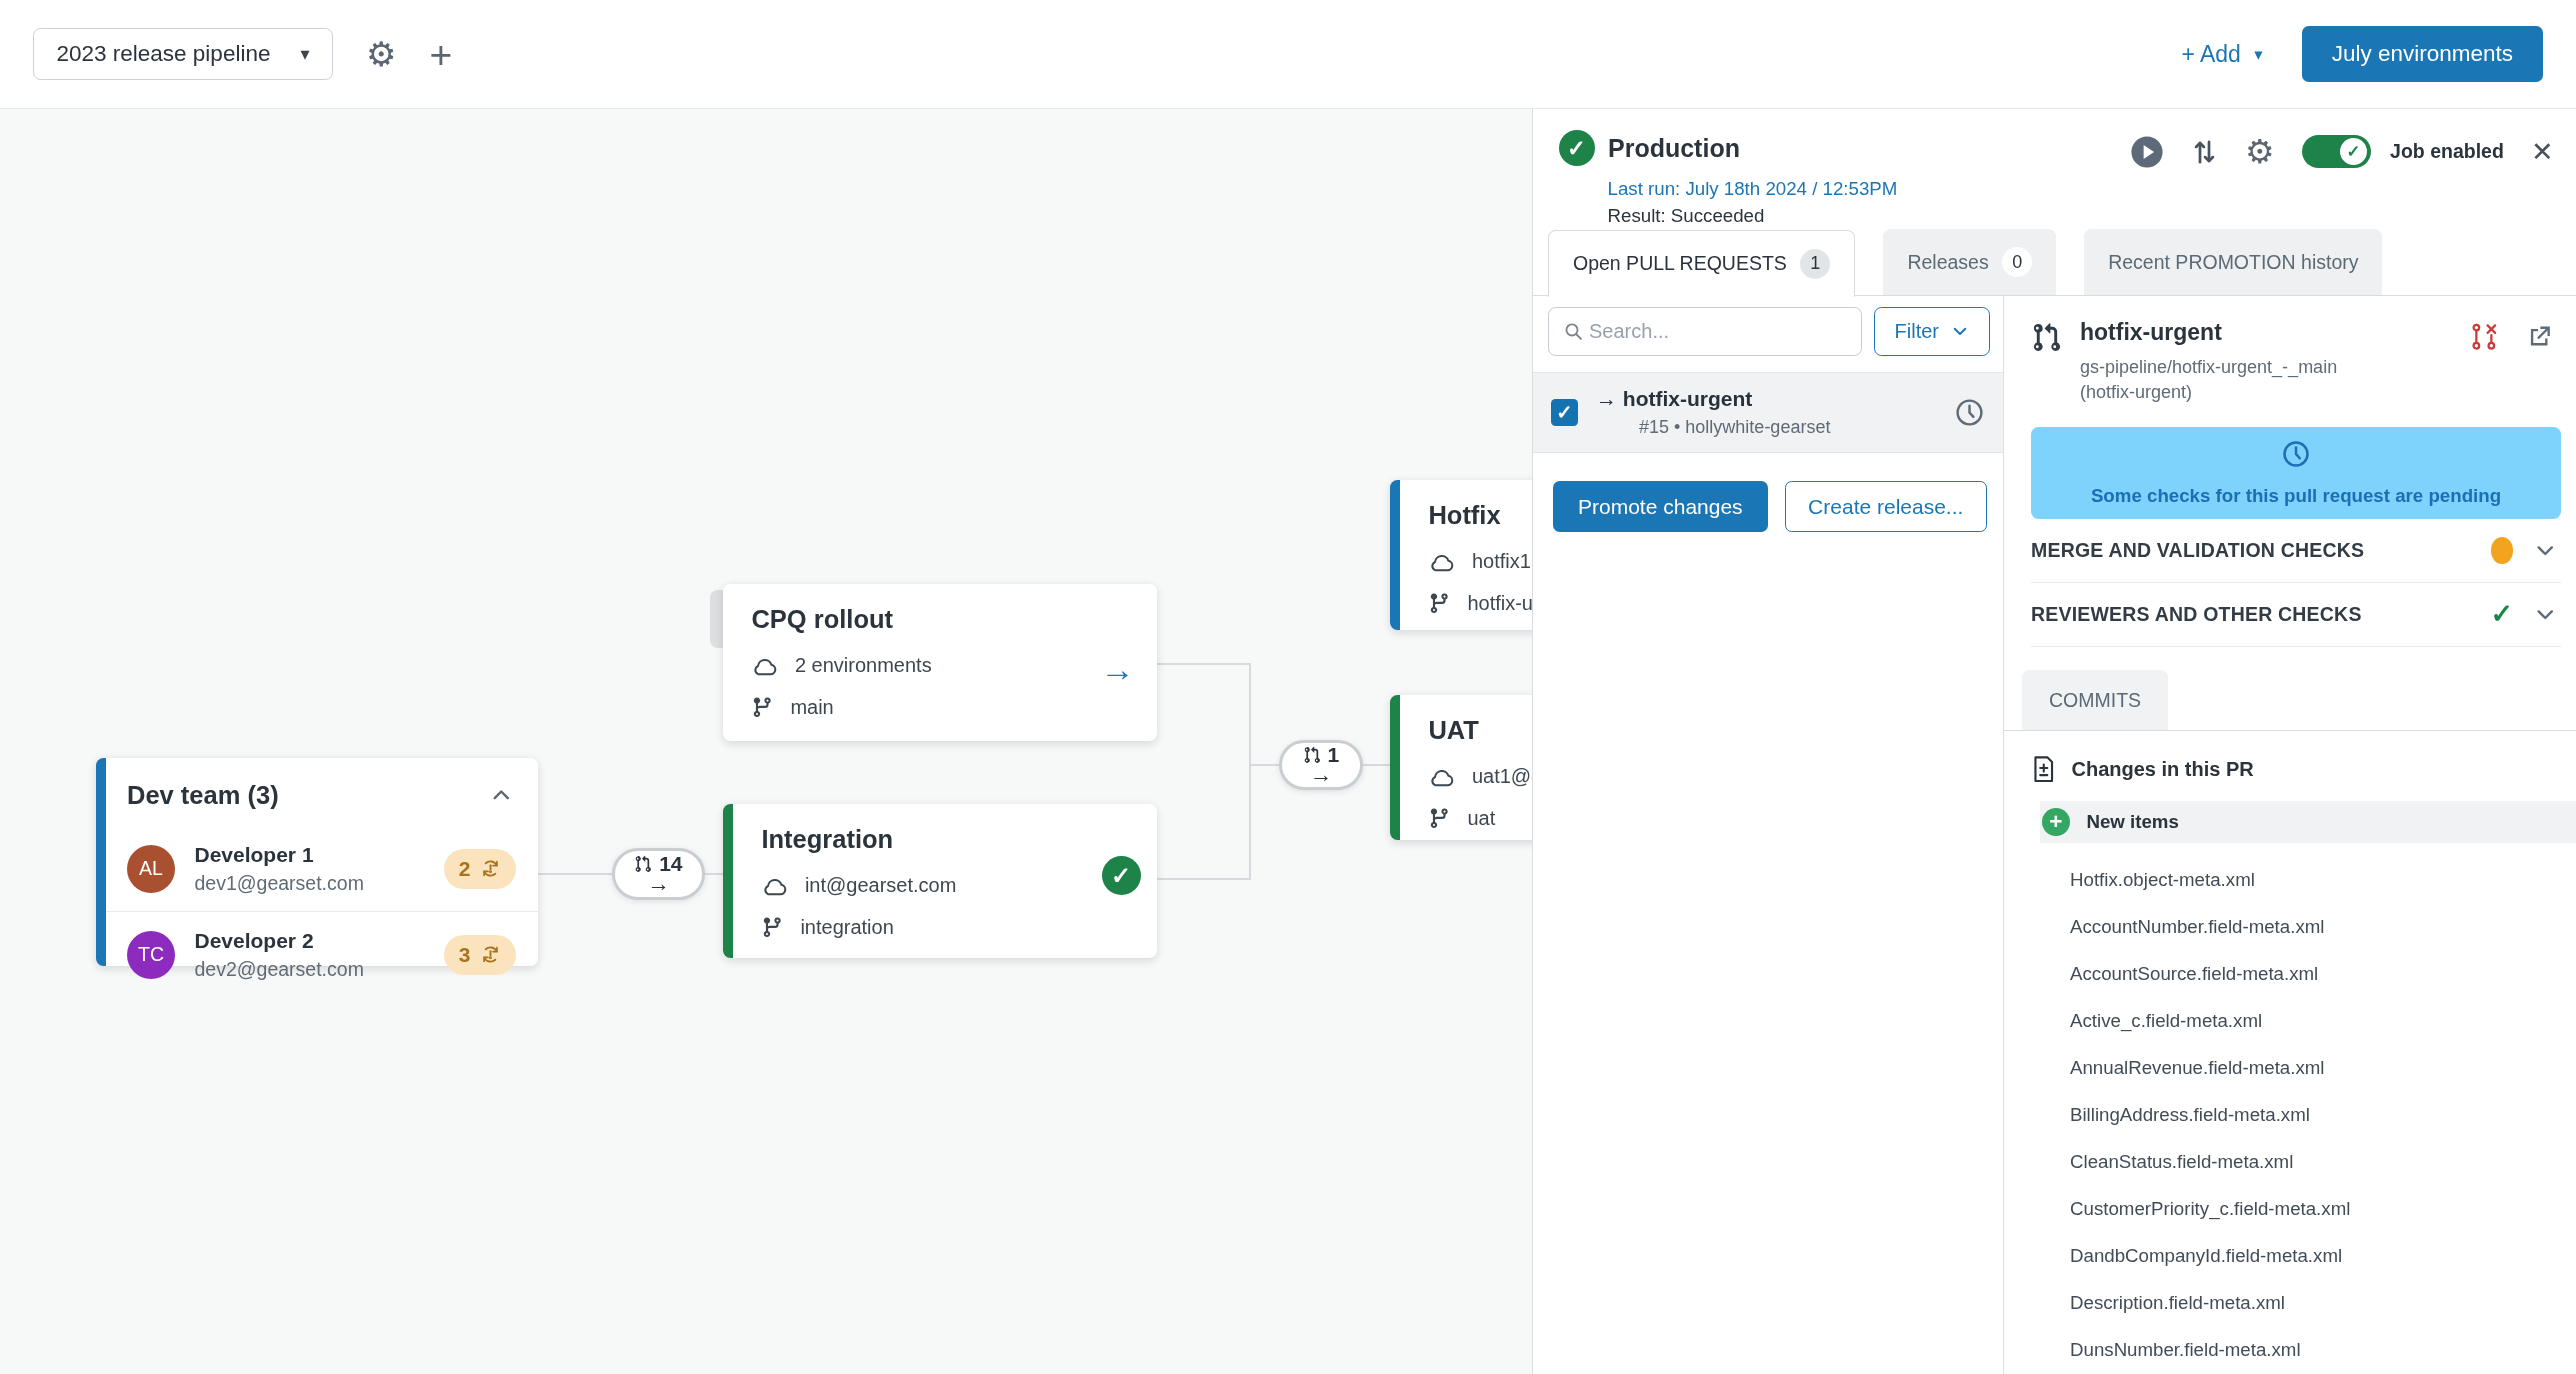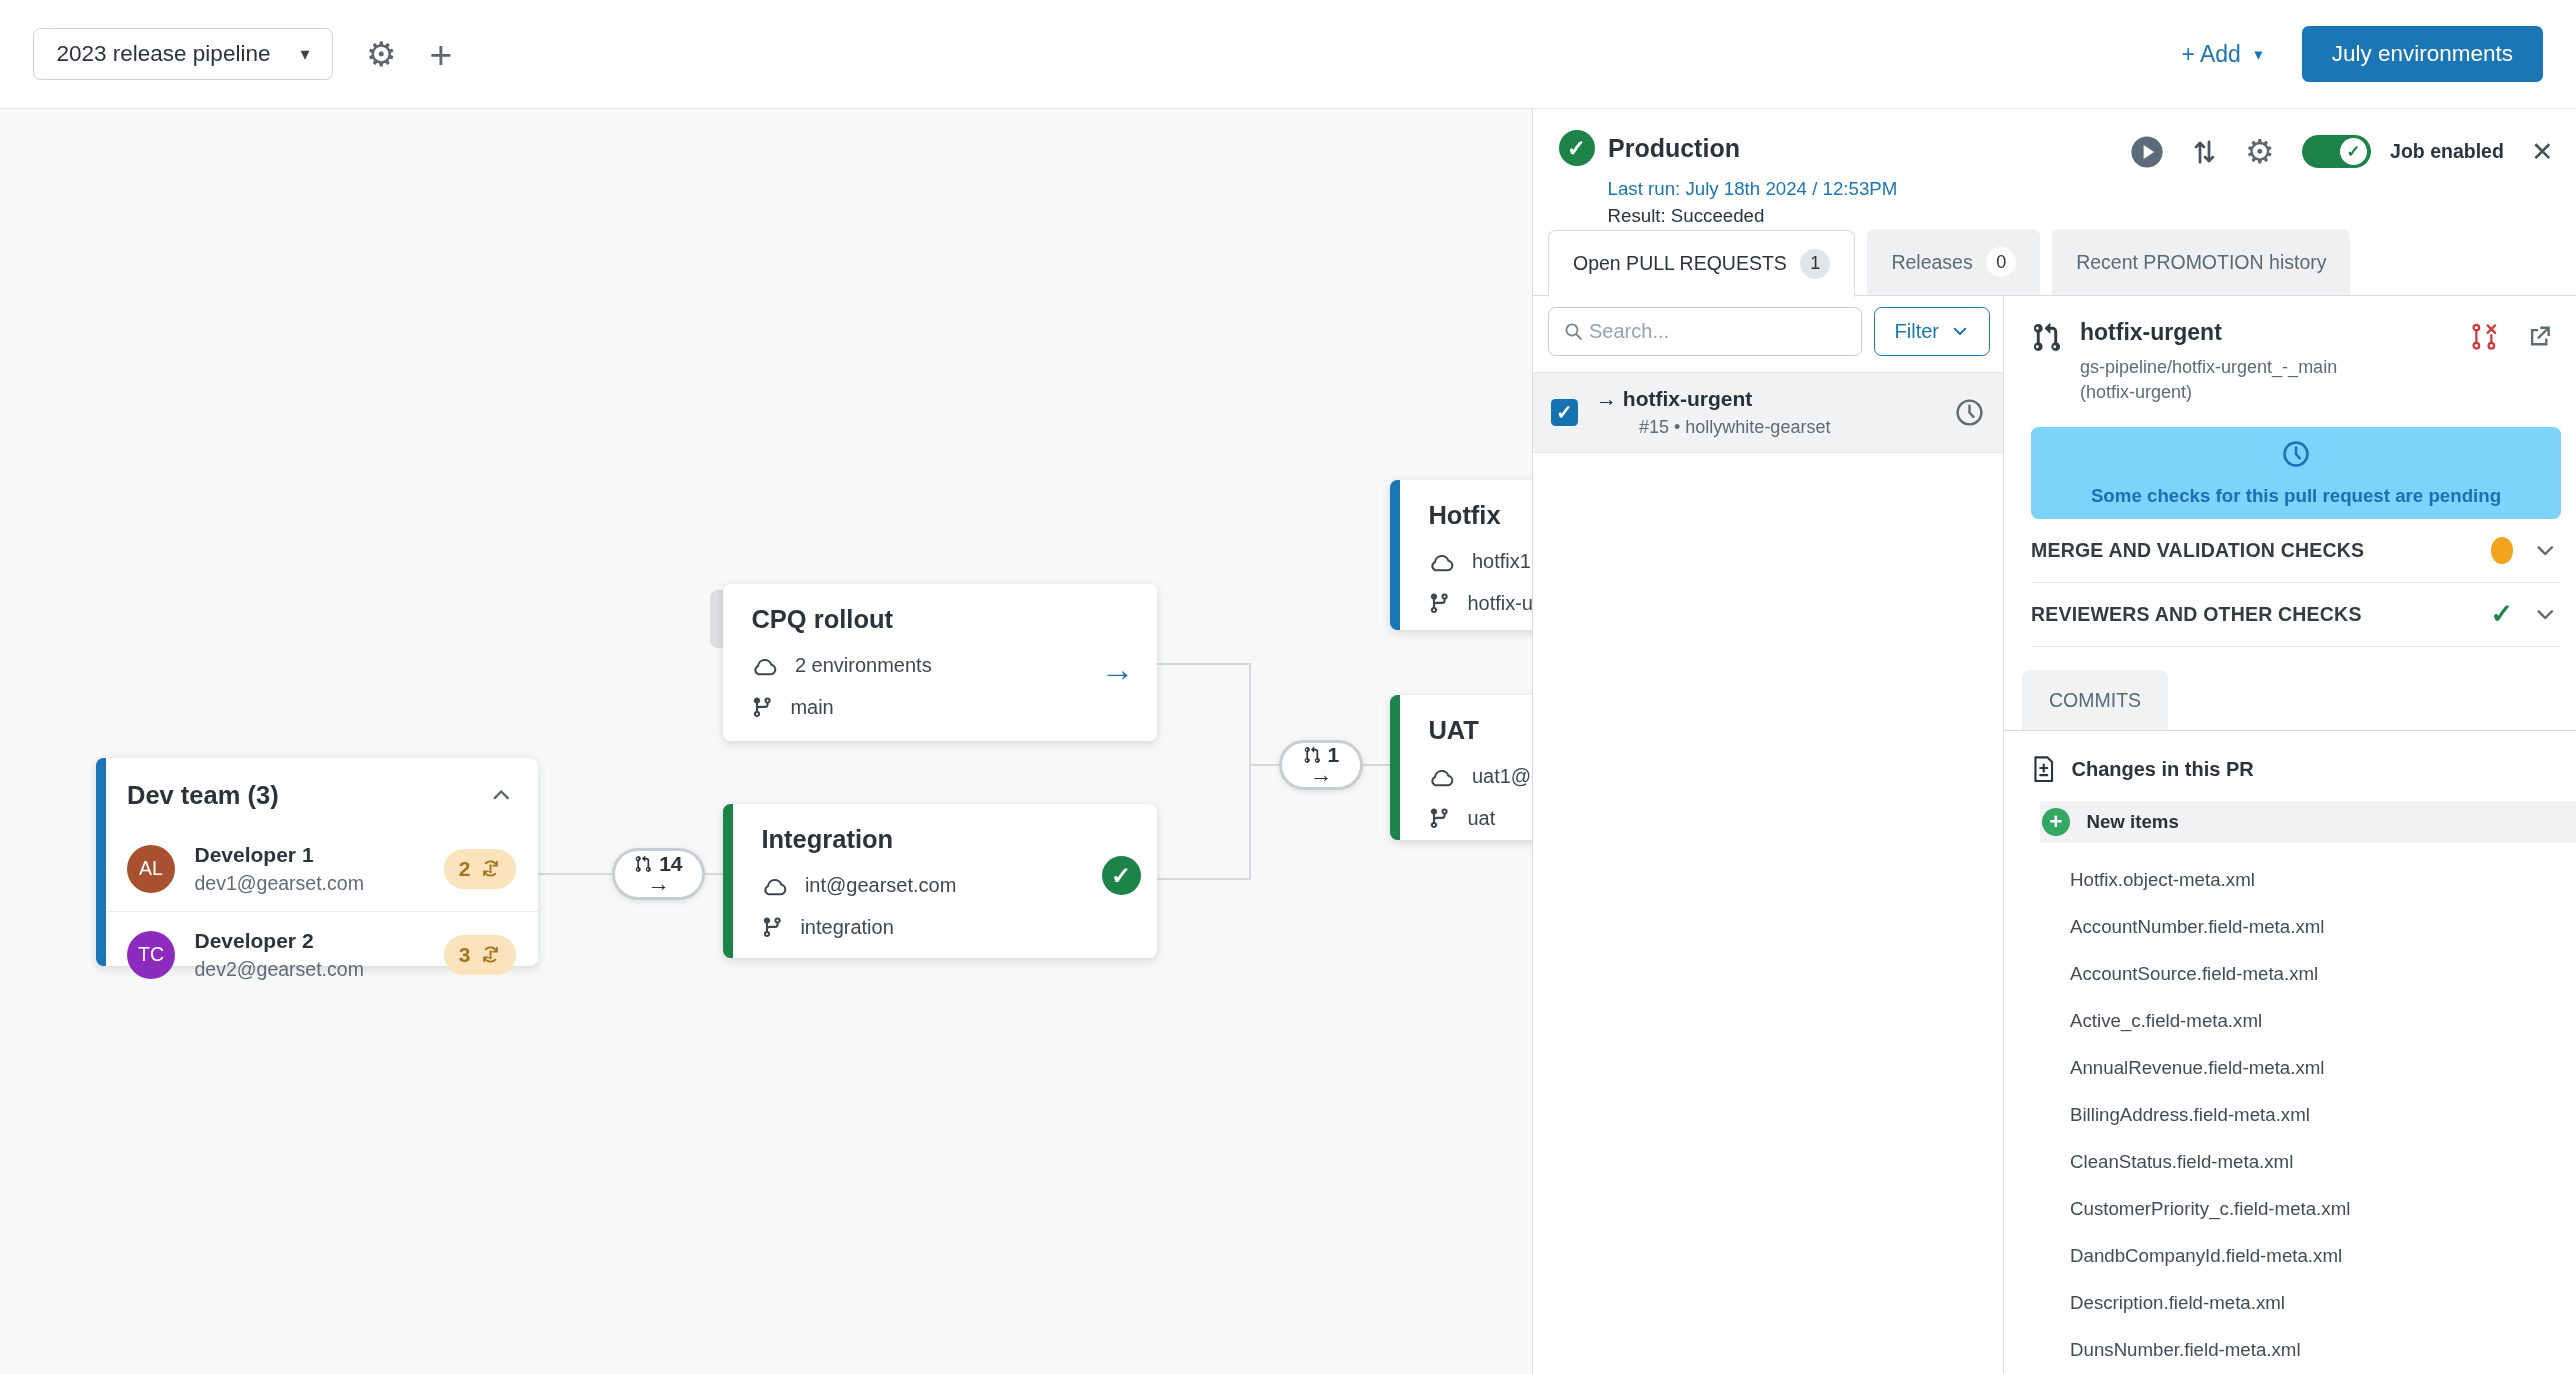--- a/index.html
+++ b/index.html
@@ -71,21 +71,21 @@
   .p-icons .gear{ font-size:33px; color:#5b6670; line-height:1; cursor:pointer; }
   .toggle{ width:69px; height:33px; border-radius:16.5px; background:#1d8348; position:relative; cursor:pointer; }
   .knob{ position:absolute; top:3px; right:3.7px; width:27px; height:27px; border-radius:50%; background:#fff;
     color:#1d8348; font-size:16.5px; font-weight:700; display:flex; align-items:center; justify-content:center; }
   .job-label{ font-size:19.5px; color:#2b333c; margin-left:-7.5px;font-weight:bold; }
   .close-x{ font-size:27px; color:#47525c; cursor:pointer; }
 
   .tabs{ display:flex; align-items:flex-end; padding-left:15px; border-bottom:1.5px solid #d8dcdf;
     height:66px; flex:0 0 auto; }
   .tab{ display:flex; align-items:center; gap:13.5px; font-size:19.5px; color:#5b6a77; background:#eef0f2;
-    border-radius:7.5px 7.5px 0 0; padding:0 24px; margin-right:12px; height:66px; cursor:pointer; white-space:nowrap;text-align:center; }
+    border-radius:7.5px 7.5px 0 0; padding:0 24px; margin-right:28px; height:66px; cursor:pointer; white-space:nowrap;text-align:center; }
   .tab.active{ background:#fff; border:1.5px solid #d8dcdf; border-bottom:none; color:#2b333c;
     margin-bottom:-1.5px; height:67px; }
   .count-badge{ background:#e2e5e8; border-radius:50%; min-width:30px; height:30px; padding:0 4.5px;
     display:flex; align-items:center; justify-content:center; font-size:18px; color:#2b333c; }
   .count-badge.white{ background:#fff; }
 
   .p-body{ flex:1; display:flex; min-height:0; }
   .col-left{ width:471px; flex:0 0 auto; border-right:1.5px solid #dcdfe2; }
   .search-row{ display:flex; gap:12px; padding:10.5px 13.5px 16.5px 15px; }
   .search-box{ flex:1; display:flex; align-items:center; gap:4px; border:1.5px solid #c6ccd2;
@@ -379,20 +379,24 @@
         <div class="pr-info">
           <div class="pr-title">→ hotfix-urgent</div>
           <div class="pr-meta">#15 • hollywhite-gearset</div>
         </div>
         <svg class="pr-clock" width="31" height="31" viewBox="0 0 24 24" fill="none" stroke="currentColor" stroke-width="1.9" stroke-linecap="round">
             <circle cx="12" cy="12" r="9.2"></circle>
             <path d="M12 6.8V12l3 3.4"></path>
           </svg>
       </div>
 
+      <div class="action-row">
+        <button class="btn-promote">Promote changes</button>
+        <button class="btn-release">Create release...</button>
+      </div>
     </div>
 
     <div class="col-right">
       <div class="d-head">
         <svg class="d-icon" width="31" height="31" viewBox="0 0 16 16" fill="#333c45">
             <path d="M1.5 3.25a2.25 2.25 0 1 1 3 2.122v5.256a2.251 2.251 0 1 1-1.5 0V5.372A2.25 2.25 0 0 1 1.5 3.25Zm5.677-.177L9.573.677A.25.25 0 0 1 10 .854V2.5h1A2.5 2.5 0 0 1 13.5 5v5.628a2.251 2.251 0 1 1-1.5 0V5a1 1 0 0 0-1-1h-1v1.646a.25.25 0 0 1-.427.177L7.177 3.427a.25.25 0 0 1 0-.354ZM3.25 2.5a.75.75 0 1 0 0 1.5.75.75 0 0 0 0-1.5Zm0 9.5a.75.75 0 1 0 0 1.5.75.75 0 0 0 0-1.5Zm8.25.75a.75.75 0 1 0 1.5 0 .75.75 0 0 0-1.5 0Z"></path>
           </svg>
         <div class="d-titles">
           <div class="d-title">hotfix-urgent</div>
           <div class="d-sub">

